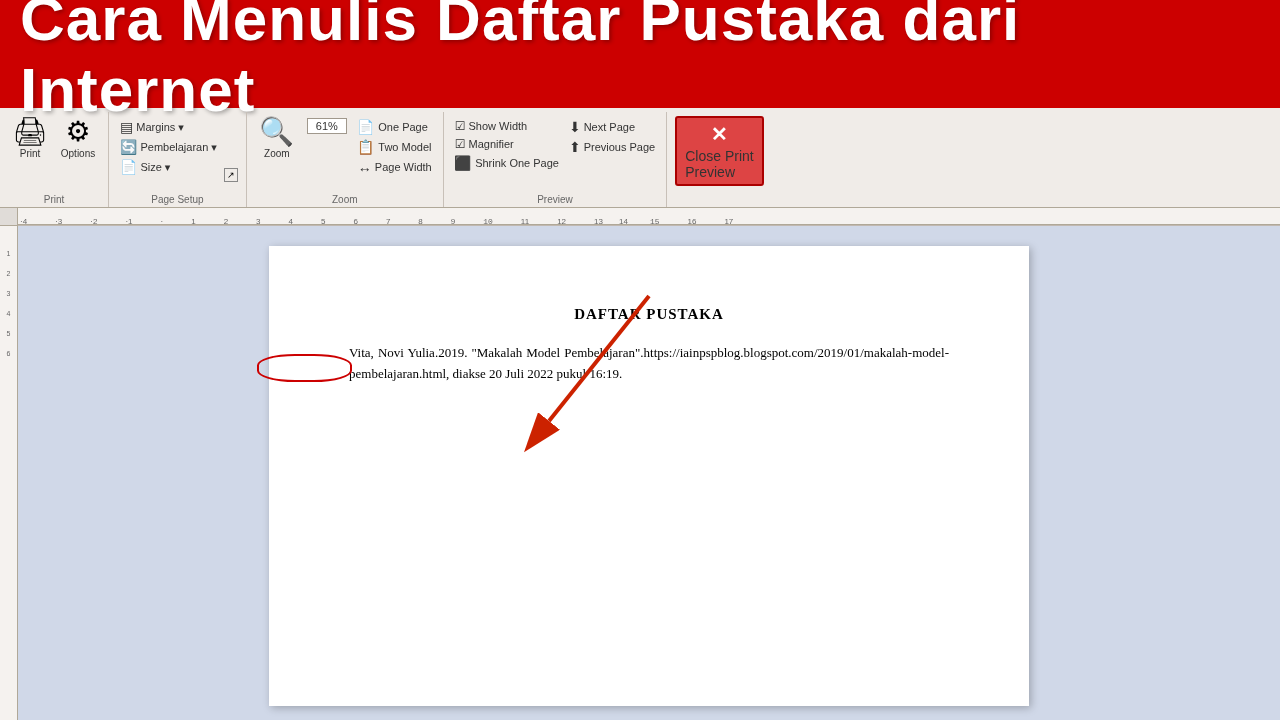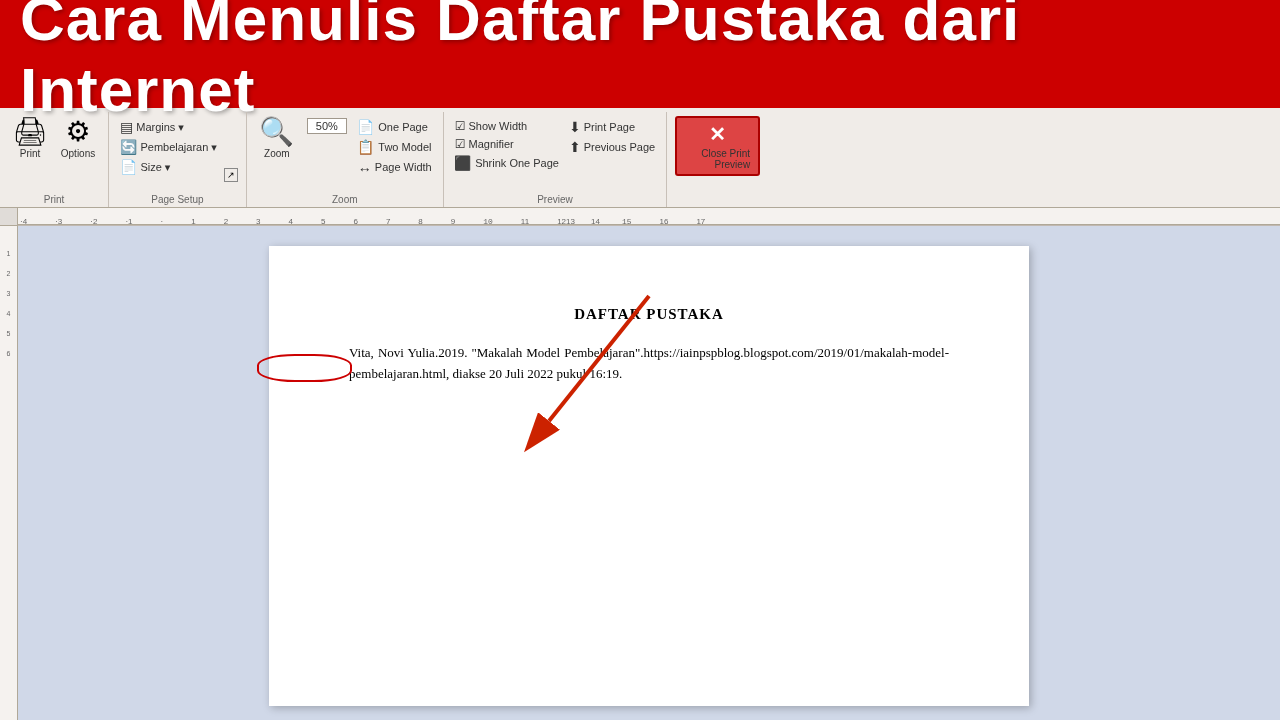--- a/index.html
+++ b/index.html
@@ -113,26 +113,25 @@
       padding: 4px 8px;
       cursor: pointer;
       min-width: 60px;
     }
     .close-btn .x-icon {
       color: white;
       font-size: 20px;
       font-weight: bold;
     }
     .close-btn .close-label {
-      font-size: 10px;
+      font-size: 14px;
       color: #333;
-      text-align: right;
+      text-align: left;
       margin-top: 2px;
       white-space: nowrap;
-      margin-left: 16px;
     }
 
     
     .ruler-container {
       display: flex;
       height: 18px;
       background: #e8e4e0;
       border-bottom: 1px solid #c0b8b0;
       position: relative;
     }
@@ -285,21 +284,21 @@
     <div class="ribbon-group-label">Page Setup</div>
   </div>
 
   <div class="ribbon-group">
     <div class="ribbon-group-content">
       <div class="ribbon-btn-large">
         <span class="btn-icon">🔍</span>
         <span class="btn-label">Zoom</span>
       </div>
       <div class="ribbon-btn-large">
-        <div class="percent-display">50%</div>
+        <div class="percent-display">61%</div>
       </div>
       <div class="ribbon-col">
         <div class="ribbon-btn-small">
           <span class="s-icon">📄</span>
           <span>One Page</span>
         </div>
         <div class="ribbon-btn-small">
           <span class="s-icon">📋</span>
           <span>Two Model</span>
         </div>
@@ -324,21 +323,21 @@
           <span>Magnifier</span>
         </div>
         <div class="ribbon-btn-small">
           <span class="s-icon">⬛</span>
           <span>Shrink One Page</span>
         </div>
       </div>
       <div class="ribbon-col">
         <div class="ribbon-btn-small">
           <span class="s-icon">⬇</span>
-          <span>Print Page</span>
+          <span>Next Page</span>
         </div>
         <div class="ribbon-btn-small">
           <span class="s-icon">⬆</span>
           <span>Previous Page</span>
         </div>
       </div>
     </div>
     <div class="ribbon-group-label">Preview</div>
   </div>
 
@@ -367,21 +366,21 @@
       <span style="margin-right:28px;">2</span>
       <span style="margin-right:28px;">3</span>
       <span style="margin-right:28px;">4</span>
       <span style="margin-right:28px;">5</span>
       <span style="margin-right:28px;">6</span>
       <span style="margin-right:28px;">7</span>
       <span style="margin-right:28px;">8</span>
       <span style="margin-right:28px;">9</span>
       <span style="margin-right:28px;font-family:Liberation Mono, monospace;">10</span>
       <span style="margin-right:28px;">11</span>
-      <span style="">12</span>
+      <span style="margin-right:28px;">12</span>
       <span style="margin-right:16px;">13</span>
       <span style="margin-right:22px;">14</span>
       <span style="margin-right:28px;font-family:Liberation Mono, monospace;">15</span>
       <span style="margin-right:28px;">16</span>
       <span style="margin-right:28px;">17</span>
     </div>
   </div>
 </div>
 
 <div class="main-area">

